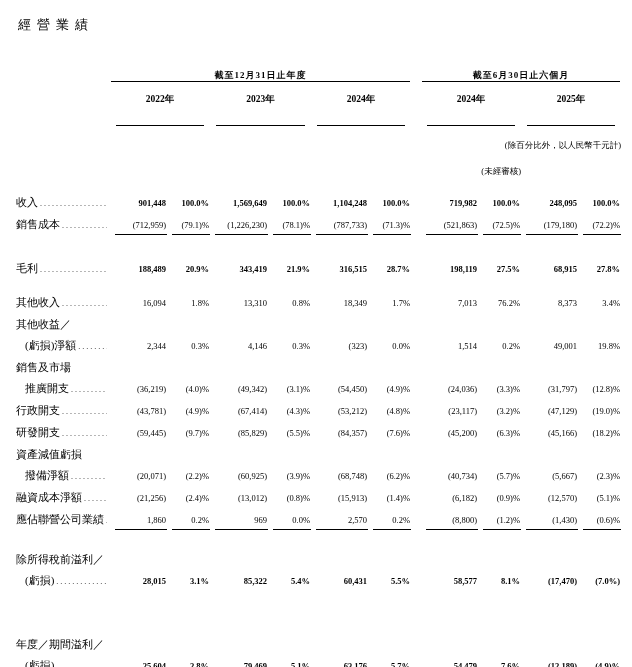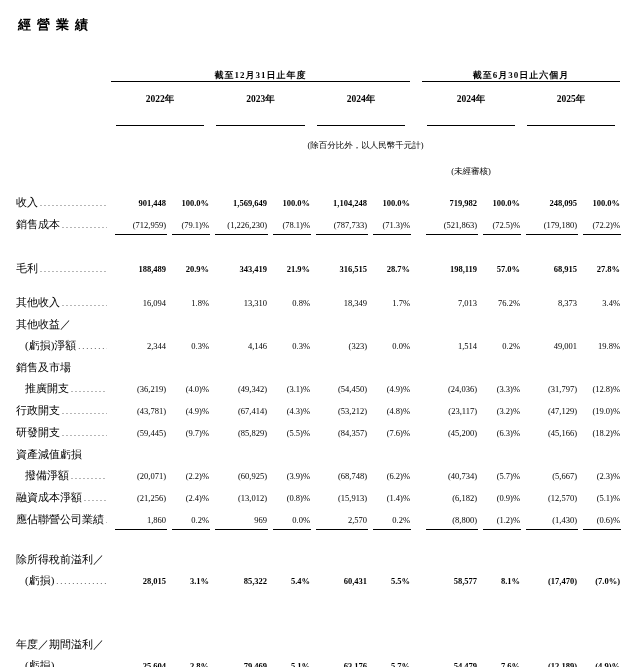--- a/index.html
+++ b/index.html
@@ -3,21 +3,21 @@
 <meta charset="utf-8">
 <style>
   html,body{margin:0;padding:0;background:#ffffff;}
   body{
     width:632px;height:667px;overflow:hidden;color:#000;
     font-family:"Liberation Serif","DejaVu Serif",serif;
     -webkit-font-smoothing:antialiased;
   }
   .page{padding:10px 11px 0 16px;}
   .title{
-    font-size:13px;font-weight:bold;letter-spacing:6px;
+    font-size:13px;font-weight:normal;letter-spacing:6px;
     margin:6px 0 24px 2px;
   }
   table{border-collapse:collapse;table-layout:fixed;width:605px;}
   td,th{padding:0;margin:0;font-weight:normal;vertical-align:bottom;}
   
   th.grp{
     font-size:9px;font-weight:bold;text-align:center;
     position:relative;height:24px;letter-spacing:1px;
   }
   th.grp::after{
@@ -26,21 +26,21 @@
   }
   
   th.yr{
     font-size:9.5px;font-weight:bold;text-align:center;
     height:24px;padding-bottom:20px;position:relative;
   }
   th.yr::after{
     content:"";position:absolute;left:6px;right:6px;bottom:0;
     border-bottom:1px solid #000;
   }
-  td.note{font-size:8.5px;text-align:center;height:20px;padding-top:6px;white-space:nowrap;}
+  td.note{font-size:8.5px;text-align:right;height:20px;padding-top:6px;white-space:nowrap;}
   
   td.lbl{font-size:11px;margin-top:16px;}
   td.lbl .line{line-height:21px;white-space:nowrap;}
   td.lbl .line.cont{padding-left:9px;}
   td.lbl .line .lastwrap{display:flex;align-items:baseline;}
   .lead{
     flex:1;overflow:hidden;white-space:nowrap;font-size:8px;
     letter-spacing:2px;margin:0 3px 0 2px;
   }
   .lead::after{content:"................................................................";}
@@ -168,21 +168,21 @@
             </div>
           </td>
           <td class="num">188,489</td>
           <td class="num">20.9%</td>
           <td class="num">343,419</td>
           <td class="num">21.9%</td>
           <td class="num">316,515</td>
           <td class="num">28.7%</td>
           <td></td>
           <td class="num">198,119</td>
-          <td class="num">57.0%</td>
+          <td class="num">27.5%</td>
           <td class="num">68,915</td>
           <td class="num">27.8%</td>
         </tr>
         <tr class="sp">
           <td colspan="12" style="height: 12px;"></td>
         </tr>
         <tr>
           <td class="lbl">
             <div class="line">
               <div class="lastwrap">

